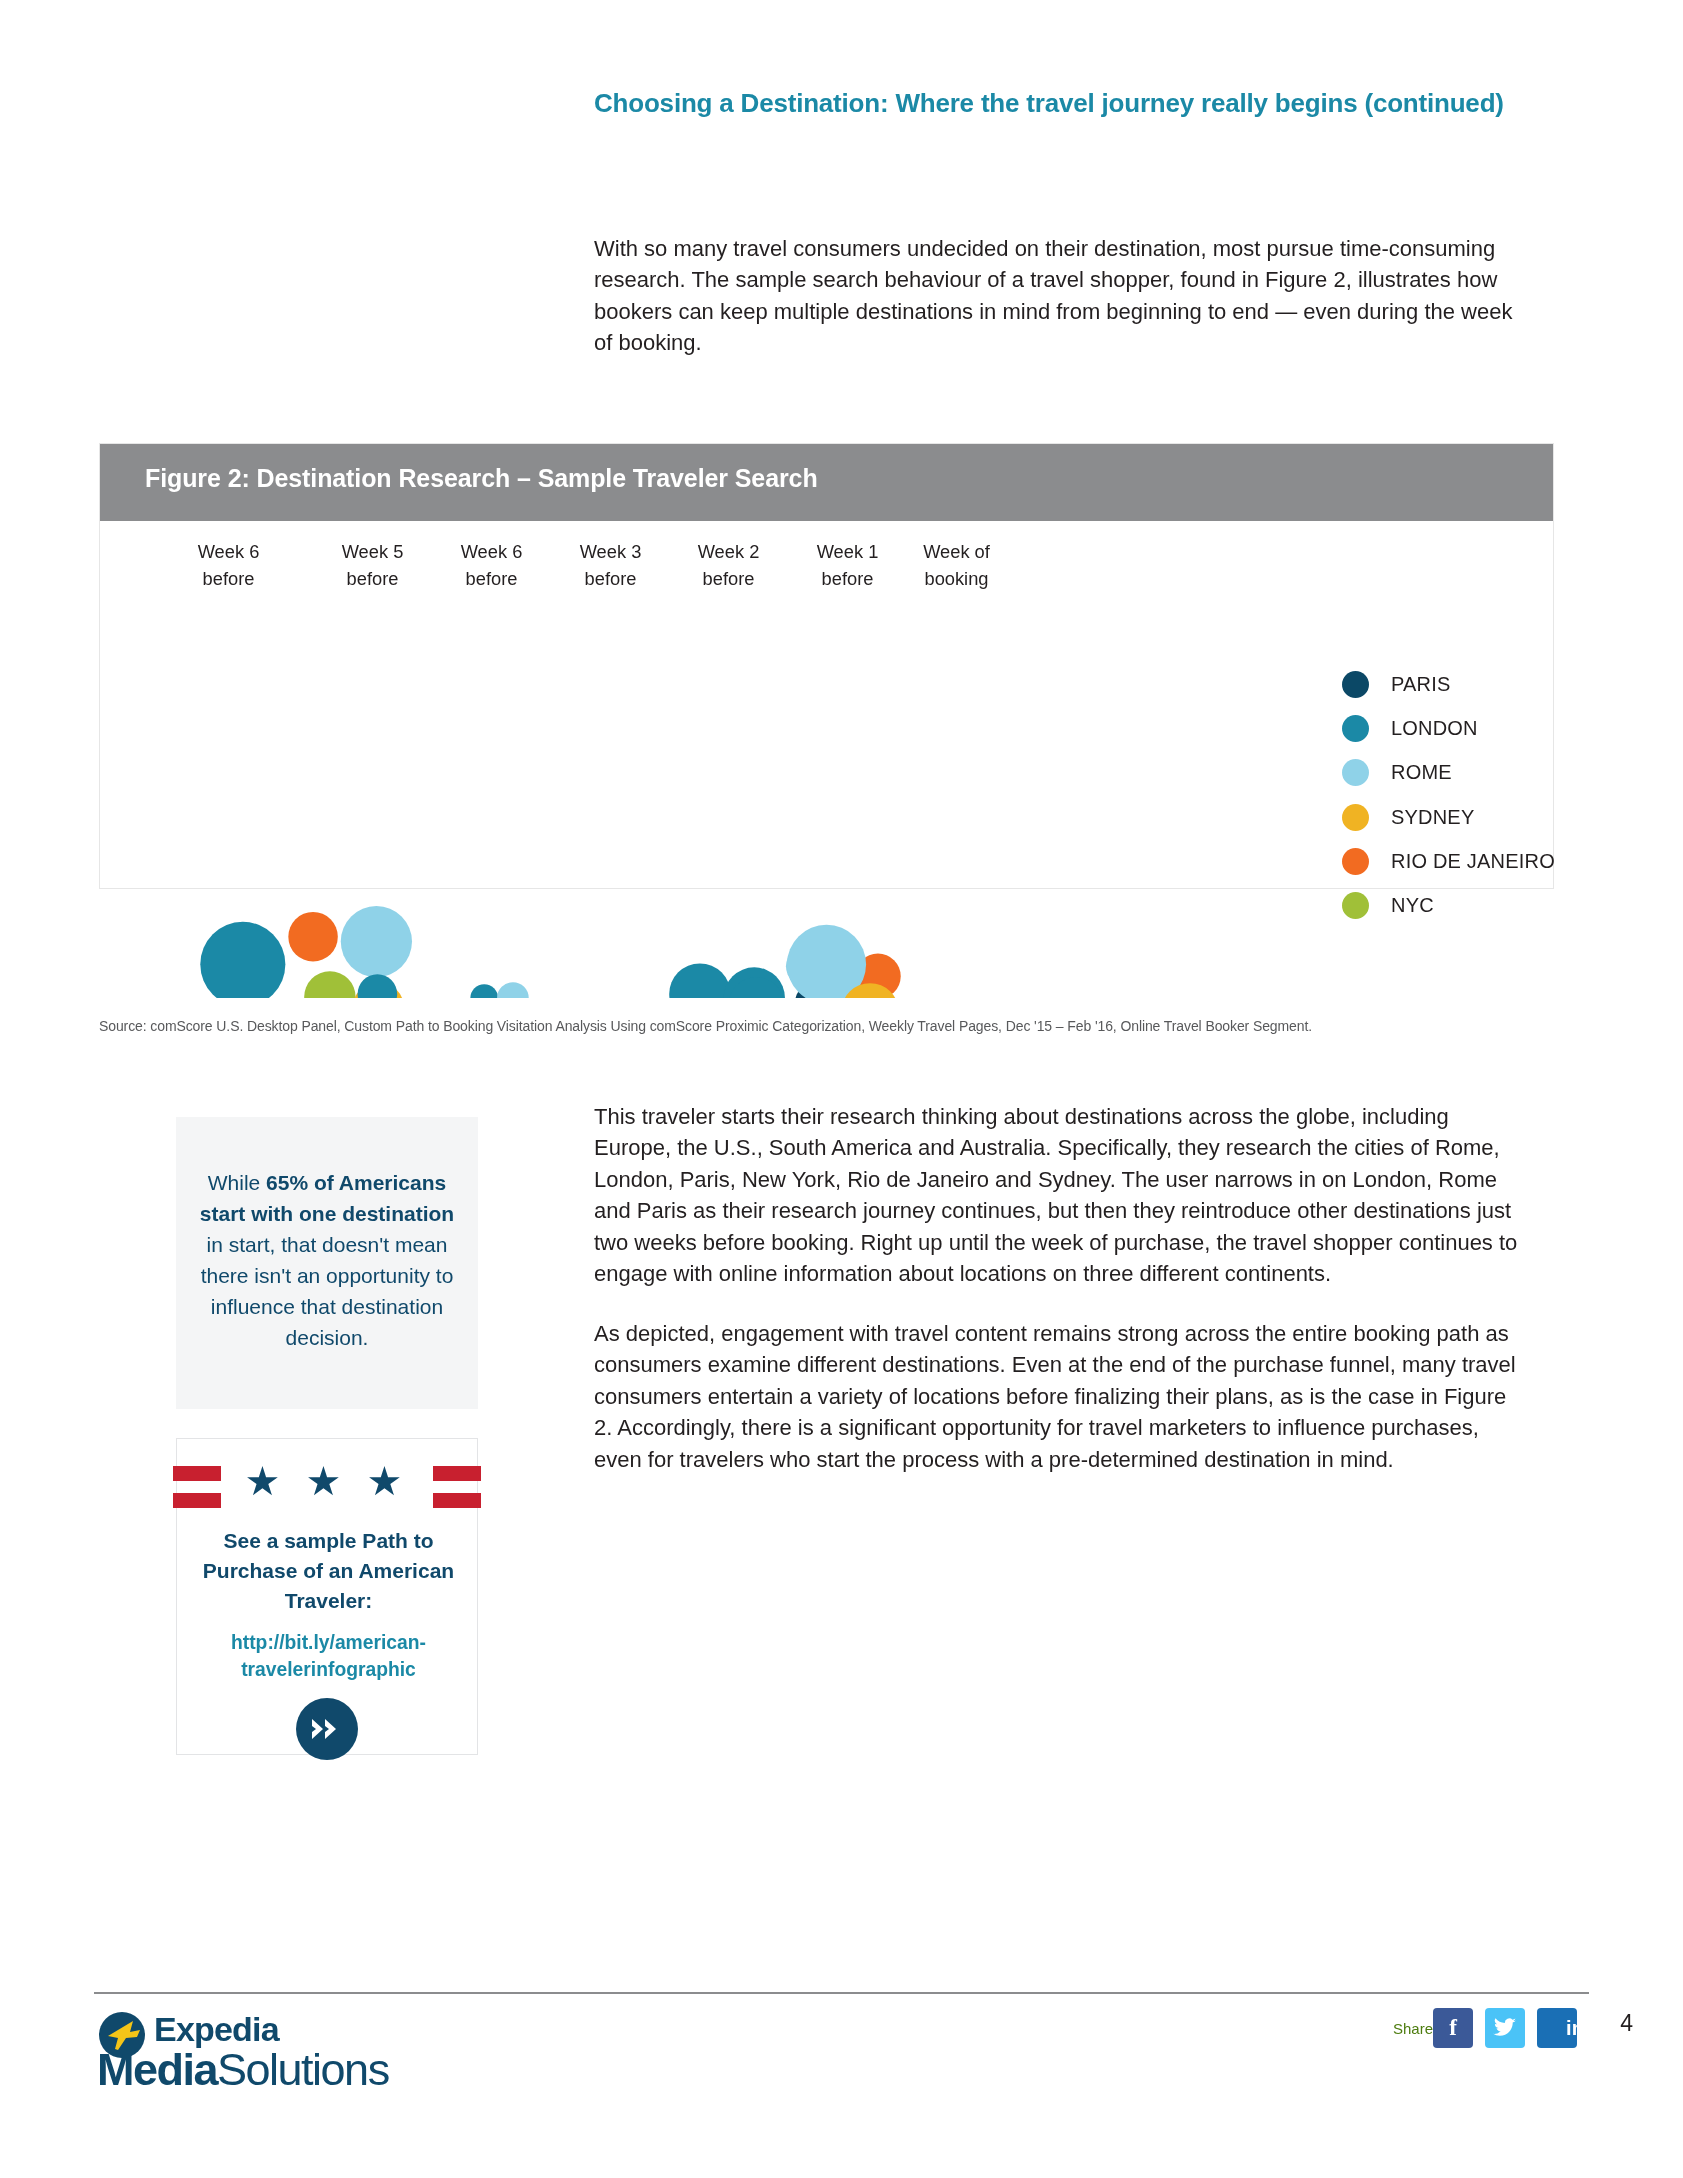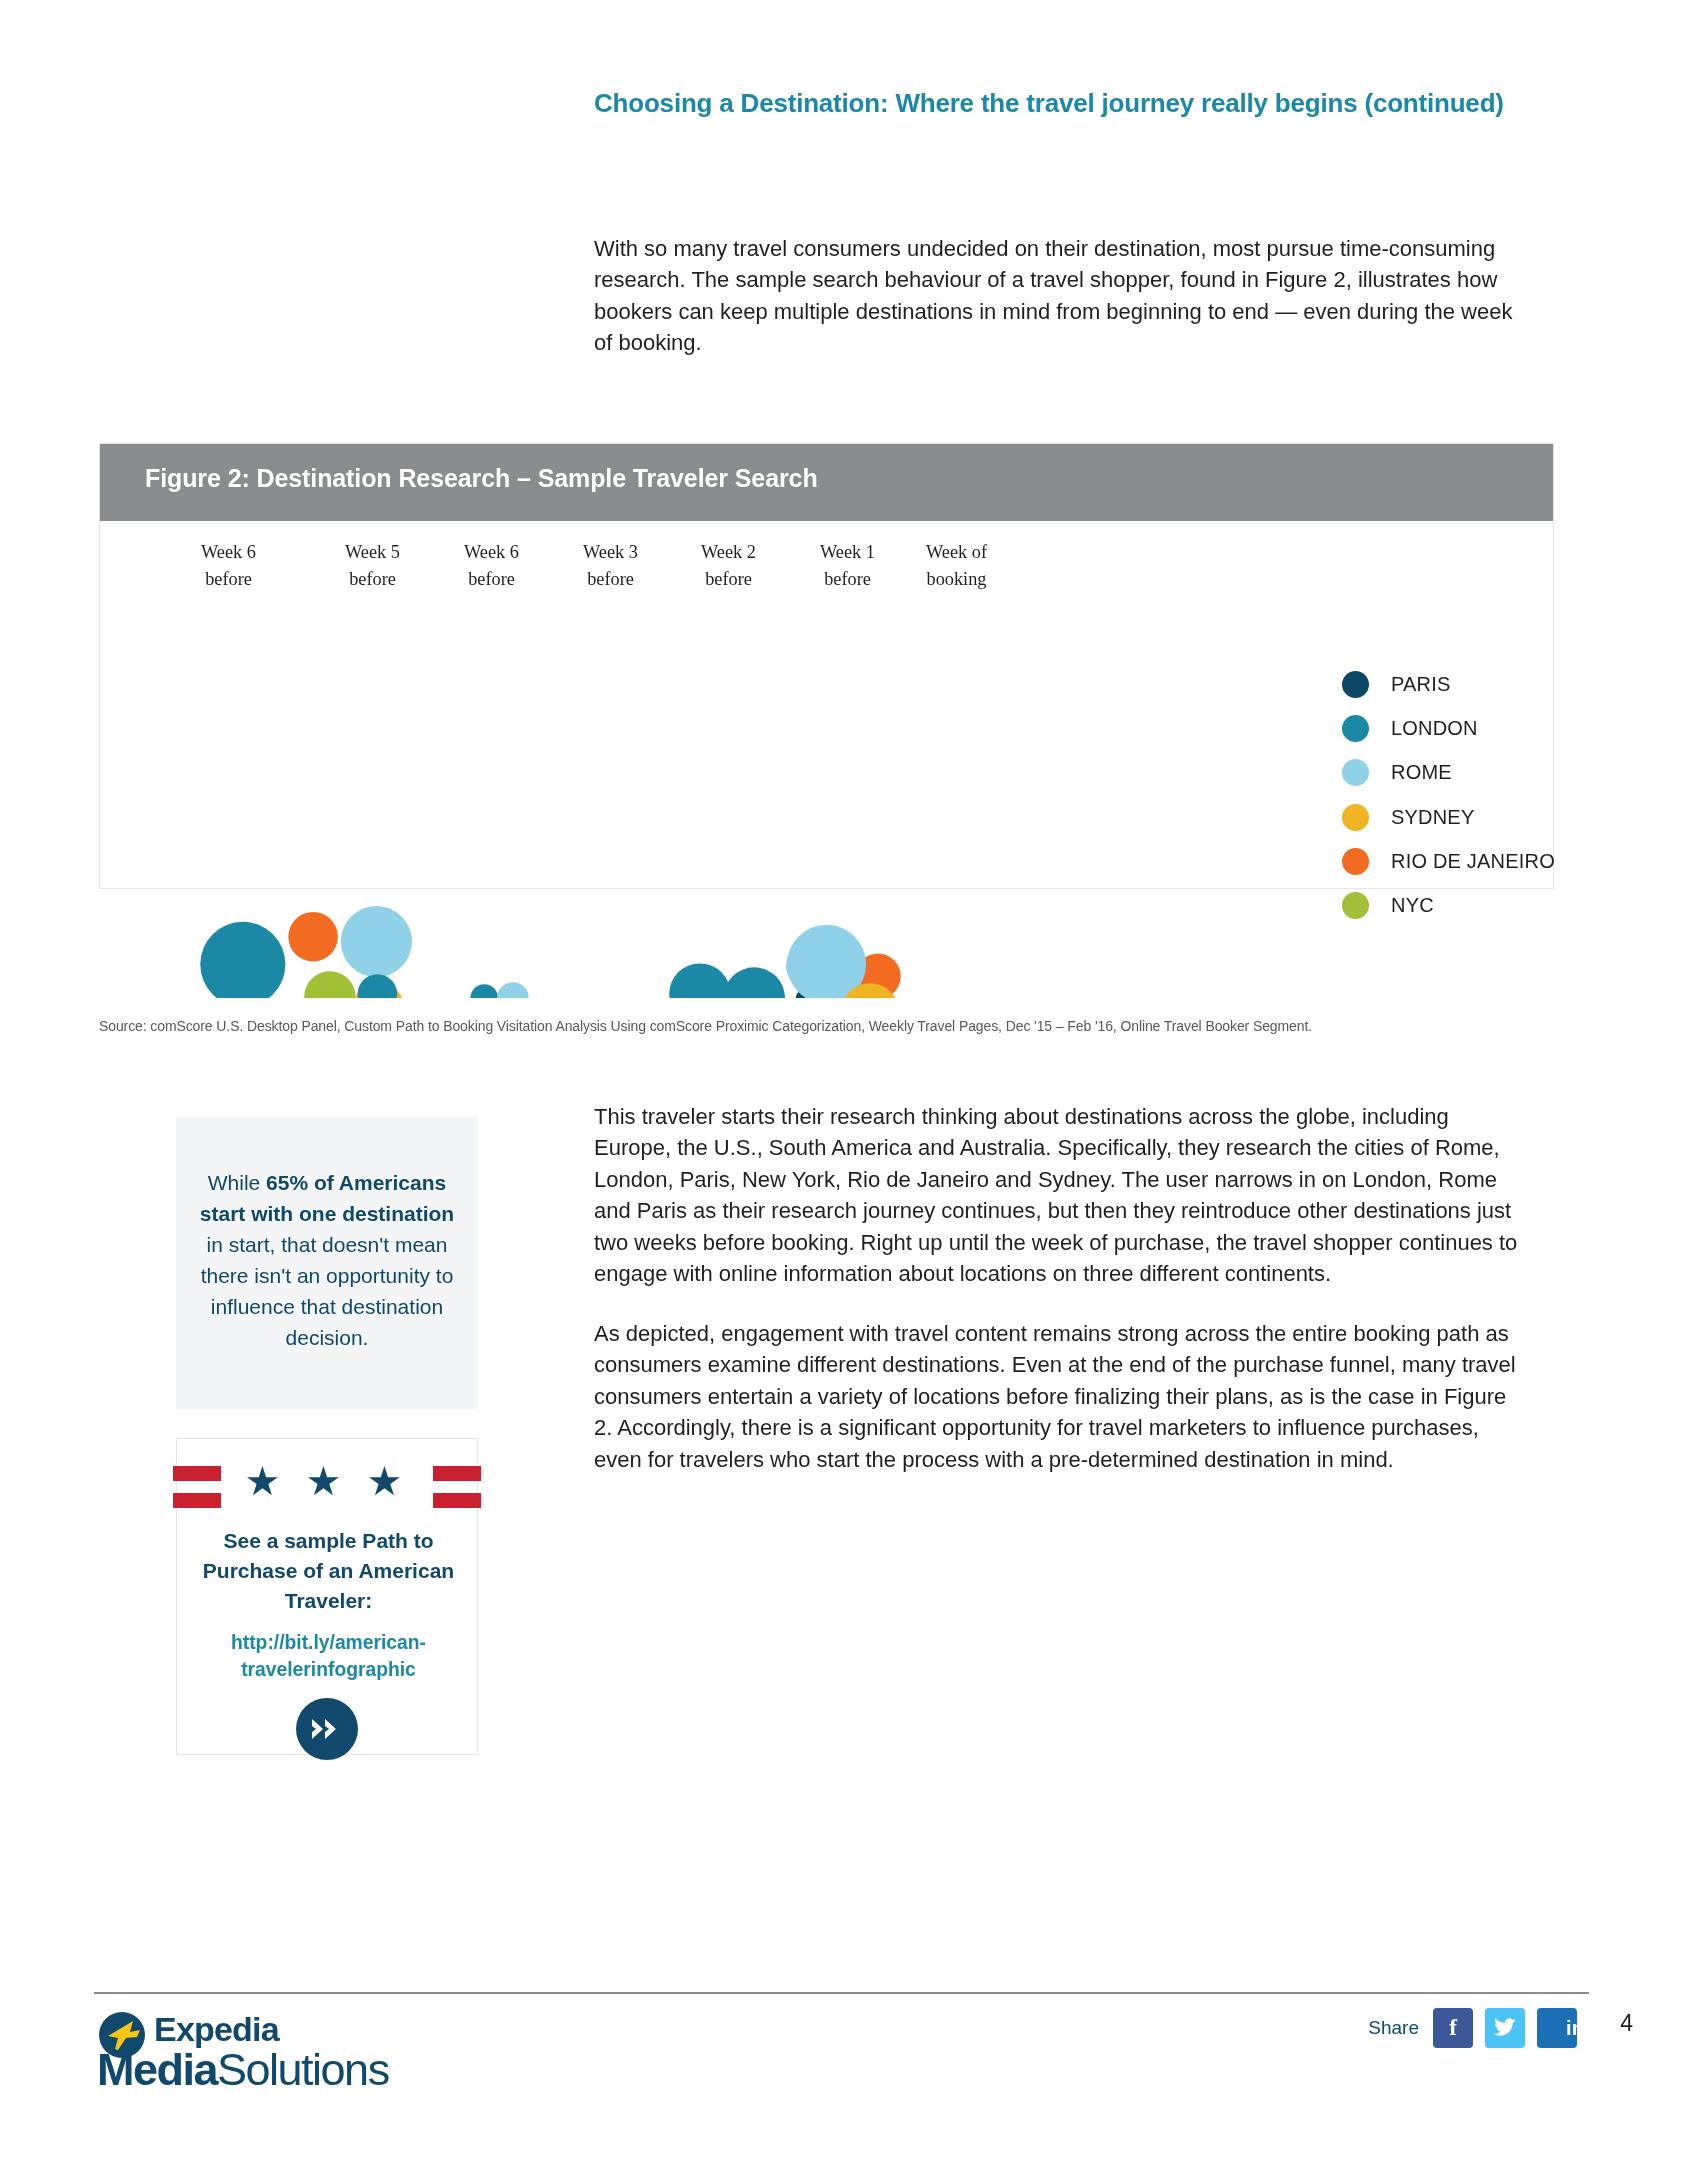--- a/index.html
+++ b/index.html
@@ -46,21 +46,21 @@
     width: 100%; height: 77px;
     background: #8b8c8e;
   }
   .figure-title {
     position: absolute; left: 45px; top: 20px;
     color: #ffffff;
     font-size: 25px;
     font-weight: bold;
     letter-spacing: -0.1px;
   }
-  .week-labels { position: absolute; left: 0; top: 95px; width: 100%; height: 59px; font-family: Liberation Serif, serif; }
+  .week-labels { position: absolute; left: 0; top: 95px; width: 100%; height: 59px; }
   .week-label {
     position: absolute;
     width: 149px;
     text-align: center;
     font-size: 18.3px;
     line-height: 1.45;
     color: #231f20;
   }
 
   .plot { position: absolute; left: 0; top: 0; width: 100%; height: 100%; }
@@ -173,21 +173,21 @@
     font-size: 45px; font-weight: bold; color: #10496b;
     letter-spacing: -1.5px;
   }
   .logo-media .thin { font-weight: normal; }
   .logo-globe {
     position: absolute; left: 2px; top: 2px;
     width: 46px; height: 46px; border-radius: 50%;
     background: #10496b;
   }
   .share-area { position: absolute; right: 94px; top: 2008px; display: flex; align-items: center; }
-  .share-label { font-size: 19px; color: #0c4a6e; margin-right: 14px; }
+  .share-label { font-size: 15px; color: #4d7c0f; }
   .social {
     width: 40px; height: 40px; border-radius: 4px;
     margin-right: 12px;
     display: flex; align-items: center; justify-content: center;
     color: #ffffff; font-weight: bold; font-size: 23px;
   }
   .social.fb { background: #3b5998; font-family: "Liberation Serif", serif; }
   .social.tw { background: #4ac3f7; }
   .social.li { background: #1a6fb5; font-size: 20px; padding-left: 36px; }
   .page-num {

